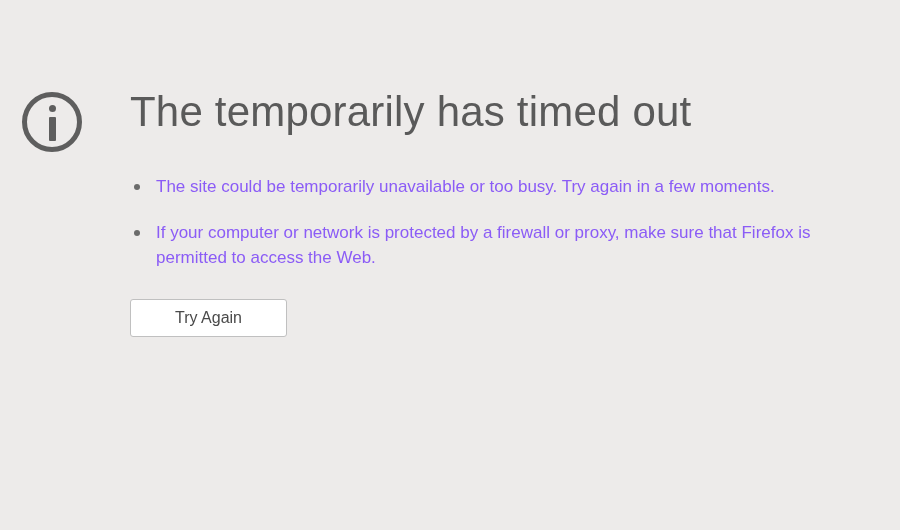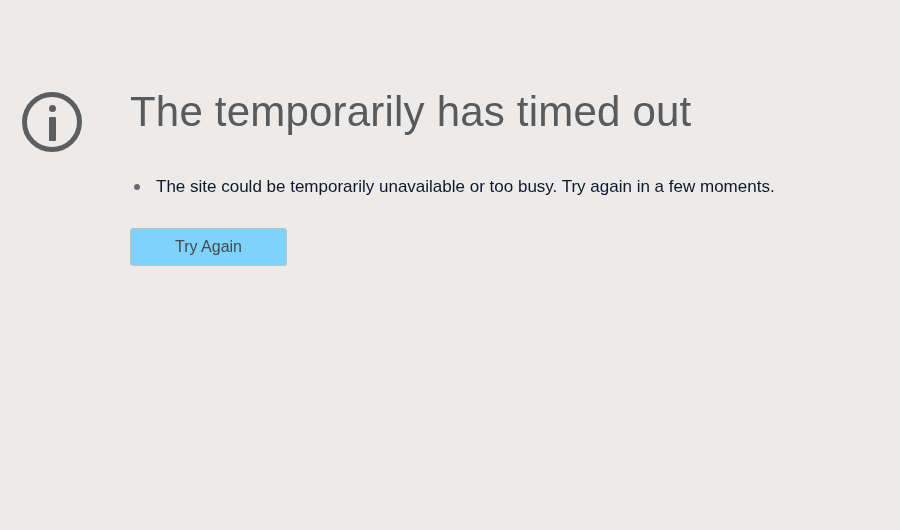--- a/index.html
+++ b/index.html
@@ -69,52 +69,53 @@
     }
     .suggestions {
       list-style: none;
       padding-left: 4px;
       margin-bottom: 28px;
     }
     .suggestions li {
       position: relative;
       padding-left: 22px;
       font-size: 17px;
-      color: #0f172a;
+      color: #8b5cf6;
       line-height: 1.5;
       margin-bottom: 20px;
     }
     .suggestions li::before {
       content: '';
       position: absolute;
       left: 0;
       top: 10px;
       width: 6px;
       height: 6px;
       background-color: #6b6b6b;
       border-radius: 50%;
     }
     .try-again-button {
-      background-color: #7dd3fc;
+      background-color: #ffffff;
       border: 1px solid #c0c0c0;
       border-radius: 3px;
       padding: 9px 44px;
       font-size: 16px;
       color: #4a4a4a;
       cursor: pointer;
       font-family: inherit;
     }
   </style>
 </head>
 <body>
 
 <div class="container">
   <div class="icon-column">
     <div class="info-icon"></div>
   </div>
   <div class="content-column">
     <h1 class="error-title">The temporarily has timed out</h1>
     <ul class="suggestions">
       <li>The site could be temporarily unavailable or too busy. Try again in a few moments.</li>
+      <li>If your computer or network is protected by a firewall or proxy, make sure that Firefox is permitted to access the Web.</li>
     </ul>
     <button class="try-again-button">Try Again</button>
   </div>
 </div>
 
 </body></html>

